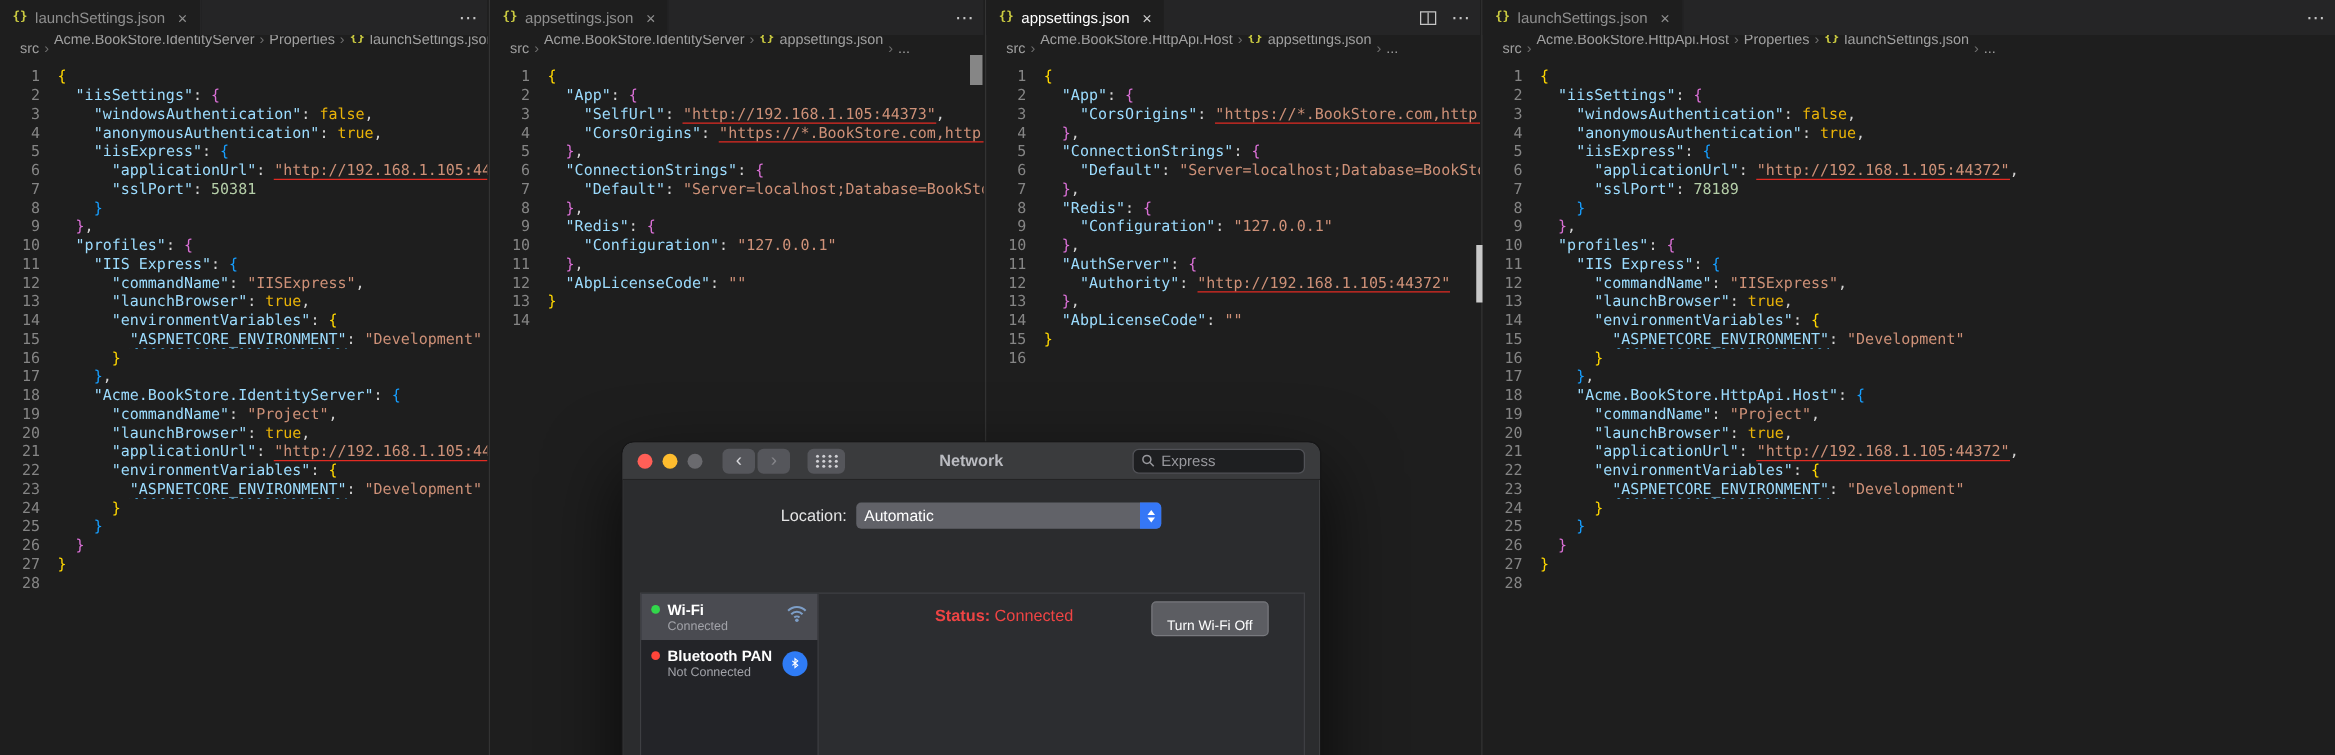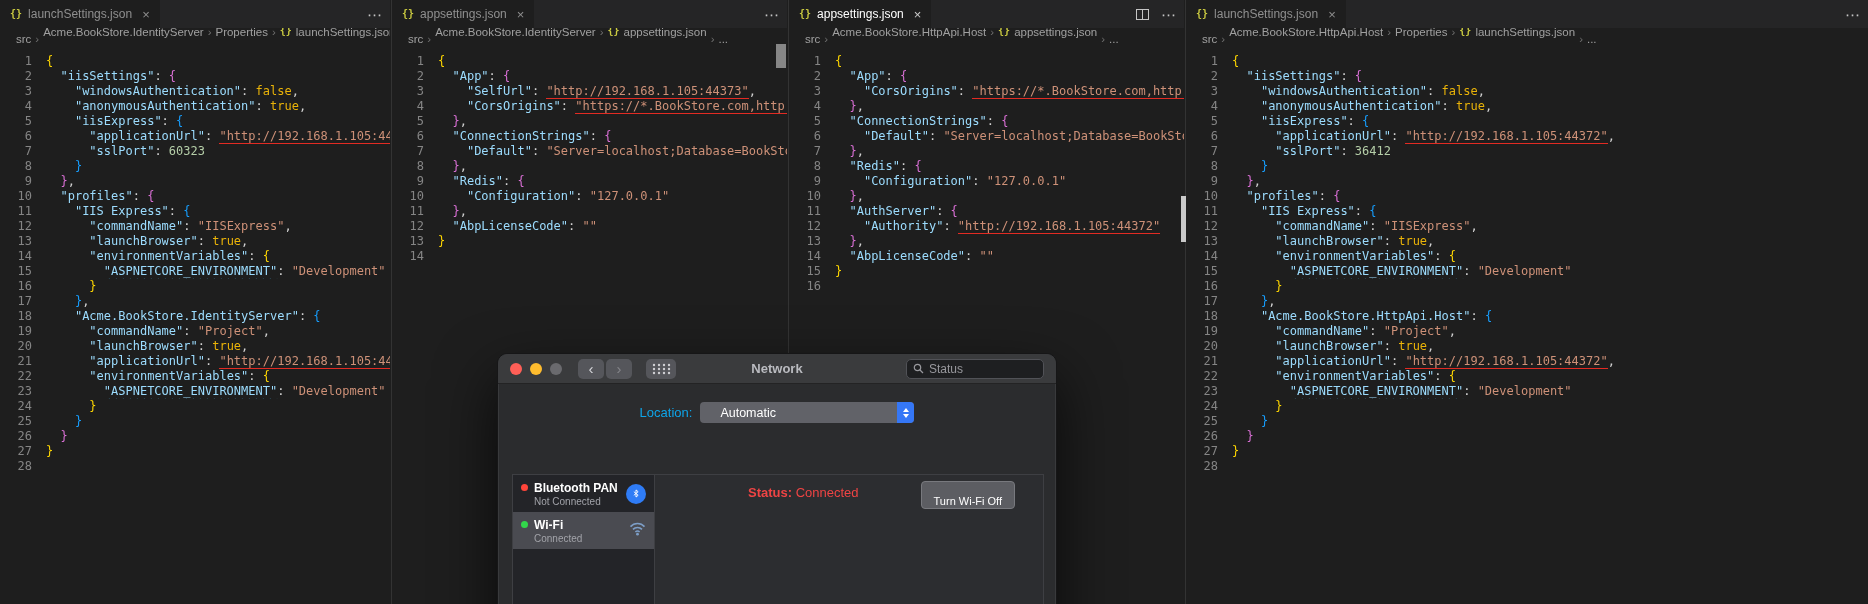--- a/index.html
+++ b/index.html
@@ -45,22 +45,22 @@
   .light{width:12px;height:12px;border-radius:50%;cursor:pointer}
   .l-red{background:#ff5f57}.l-yel{background:#febc2e}.l-gray{background:#6a6a6e}
   .navs{display:flex;gap:2px;margin-left:16px;z-index:2}
   .navbtn{width:26px;height:20px;background:#55565b;border-radius:5px;display:flex;align-items:center;justify-content:center;color:#d8d8dc;font-size:15px;line-height:1;cursor:pointer}
   .navbtn.dis{color:#85858a}
   .gridbtn{width:30px;height:20px;background:#55565b;border-radius:5px;margin-left:14px;display:flex;align-items:center;justify-content:center;z-index:2;cursor:pointer}
   .wtitle{position:absolute;left:0;right:0;text-align:center;font-size:13px;font-weight:bold;color:#babbc0}
   .searchf{margin-left:auto;width:138px;height:20px;background:#1e1f21;border:1px solid #515257;border-radius:5px;display:flex;align-items:center;padding:0 6px;gap:5px;color:#98989d;font-size:12px;z-index:2}
   .wcontent{position:relative;height:270px}
   .locrow{position:absolute;top:18px;left:0;right:0;display:flex;justify-content:center;align-items:center;gap:8px}
-  .loclabel{font-size:13px;color:#0ea5e9}
-  .popup{width:214px;height:21px;background:#616268;border-radius:4px;display:flex;align-items:center;position:relative;color:#ffffff;font-size:12.5px;padding-left:20px;cursor:pointer}
+  .loclabel{font-size:13px;color:#e5e5e5}
+  .popup{width:244px;height:21px;background:#616268;border-radius:4px;display:flex;align-items:center;position:relative;color:#ffffff;font-size:12.5px;padding-left:6px;cursor:pointer}
   .popup-cap{position:absolute;right:0;top:0;bottom:0;width:17px;background:#3577f6;border-radius:0 4px 4px 0;display:flex;flex-direction:column;align-items:center;justify-content:center;gap:2px}
   .car-up{width:0;height:0;border-left:3.5px solid transparent;border-right:3.5px solid transparent;border-bottom:4px solid #fff}
   .car-dn{width:0;height:0;border-left:3.5px solid transparent;border-right:3.5px solid transparent;border-top:4px solid #fff}
   .cbox{position:absolute;left:14px;top:90px;width:532px;height:210px;background:#2c2d30;border:1px solid #3e3f43}
   .services{position:absolute;left:0;top:0;bottom:0;width:142px;background:#232428;border-right:1px solid #3e3f43}
   .svc{height:37px;display:flex;align-items:center;padding:4px 8px;gap:6px;cursor:pointer}
   .svc.sel{background:#4a4b51}
   .svc-main{flex:1;display:flex;flex-direction:column;gap:1px}
   .svc-name-row{display:flex;align-items:center;gap:6px}
   .dot{width:7px;height:7px;border-radius:50%}
@@ -127,21 +127,21 @@
       <div class="cl">
         <span class="ln">5</span>
         <span class="lc"><span class="tk-p">    </span><span class="tk-k">"iisExpress"</span><span class="tk-p">: </span><span class="tk-b3">{</span></span>
       </div>
       <div class="cl">
         <span class="ln">6</span>
         <span class="lc"><span class="tk-p">      </span><span class="tk-k">"applicationUrl"</span><span class="tk-p">: </span><span class="tk-s ua">"http://192.168.1.105:44373"</span></span>
       </div>
       <div class="cl">
         <span class="ln">7</span>
-        <span class="lc"><span class="tk-p">      </span><span class="tk-k">"sslPort"</span><span class="tk-p">: </span><span class="tk-n">60323</span></span>
+        <span class="lc"><span class="tk-p">      </span><span class="tk-k">"sslPort"</span><span class="tk-p">: </span><span class="tk-n">50381</span></span>
       </div>
       <div class="cl">
         <span class="ln">8</span>
         <span class="lc"><span class="tk-p">    </span><span class="tk-b3">}</span></span>
       </div>
       <div class="cl">
         <span class="ln">9</span>
         <span class="lc"><span class="tk-p">  </span><span class="tk-b2">}</span><span class="tk-p">,</span></span>
       </div>
       <div class="cl">
@@ -464,21 +464,21 @@
       <div class="cl">
         <span class="ln">5</span>
         <span class="lc"><span class="tk-p">    </span><span class="tk-k">"iisExpress"</span><span class="tk-p">: </span><span class="tk-b3">{</span></span>
       </div>
       <div class="cl">
         <span class="ln">6</span>
         <span class="lc"><span class="tk-p">      </span><span class="tk-k">"applicationUrl"</span><span class="tk-p">: </span><span class="tk-s ua">"http://192.168.1.105:44372"</span><span class="tk-p">,</span></span>
       </div>
       <div class="cl">
         <span class="ln">7</span>
-        <span class="lc"><span class="tk-p">      </span><span class="tk-k">"sslPort"</span><span class="tk-p">: </span><span class="tk-n">36412</span></span>
+        <span class="lc"><span class="tk-p">      </span><span class="tk-k">"sslPort"</span><span class="tk-p">: </span><span class="tk-n">78189</span></span>
       </div>
       <div class="cl">
         <span class="ln">8</span>
         <span class="lc"><span class="tk-p">    </span><span class="tk-b3">}</span></span>
       </div>
       <div class="cl">
         <span class="ln">9</span>
         <span class="lc"><span class="tk-p">  </span><span class="tk-b2">}</span><span class="tk-p">,</span></span>
       </div>
       <div class="cl">
@@ -590,67 +590,67 @@
             <circle cx="19" cy="11" r="1.2"></circle>
         </g>
       </svg>
     </span>
     <div class="wtitle">Network</div>
     <div class="searchf">
       <svg width="11" height="11" viewBox="0 0 11 11">
         <circle cx="4.5" cy="4.5" r="3.2" fill="none" stroke="#98989d" stroke-width="1.2"></circle>
         <line x1="7" y1="7" x2="10" y2="10" stroke="#98989d" stroke-width="1.2"></line>
       </svg>
-      <span>Status</span>
+      <span>Express</span>
     </div>
   </div>
   <div class="wcontent">
     <div class="locrow">
       <span class="loclabel">Location:</span>
       <div class="popup">
         <span>Automatic</span>
         <span class="popup-cap">
           <span class="car-up"></span>
             <span class="car-dn"></span>
         </span>
       </div>
     </div>
     <div class="cbox">
       <div class="services">
-        <div class="svc">
-          <div class="svc-main">
-            <div class="svc-name-row">
-              <span class="dot r"></span>
-              <span class="svc-name">Bluetooth PAN</span>
-            </div>
-            <div class="svc-status">Not Connected</div>
-          </div>
-          <span class="bt-badge">
-            <svg width="10" height="13" viewBox="0 0 14 14">
-              <path d="M4 4.5 L10 9.5 L7 12 L7 2 L10 4.5 L4 9.5" fill="none" stroke="#ffffff" stroke-width="1.3"></path>
-            </svg>
-          </span>
-        </div>
         <div class="svc sel">
           <div class="svc-main">
             <div class="svc-name-row">
               <span class="dot g"></span>
               <span class="svc-name">Wi-Fi</span>
             </div>
             <div class="svc-status">Connected</div>
           </div>
           <span>
             <svg width="17" height="14" viewBox="0 0 17 14">
               <path d="M1.5 4.6 A 9.5 9.5 0 0 1 15.5 4.6" fill="none" stroke="#7d9ec7" stroke-width="1.6"></path>
               <path d="M4 7.4 A 6.2 6.2 0 0 1 13 7.4" fill="none" stroke="#7d9ec7" stroke-width="1.6"></path>
               <path d="M6.4 10 A 3 3 0 0 1 10.6 10" fill="none" stroke="#7d9ec7" stroke-width="1.6"></path>
               <circle cx="8.5" cy="12.2" r="1.4" fill="#7d9ec7"></circle>
             </svg>
           </span>
         </div>
+        <div class="svc">
+          <div class="svc-main">
+            <div class="svc-name-row">
+              <span class="dot r"></span>
+              <span class="svc-name">Bluetooth PAN</span>
+            </div>
+            <div class="svc-status">Not Connected</div>
+          </div>
+          <span class="bt-badge">
+            <svg width="10" height="13" viewBox="0 0 14 14">
+              <path d="M4 4.5 L10 9.5 L7 12 L7 2 L10 4.5 L4 9.5" fill="none" stroke="#ffffff" stroke-width="1.3"></path>
+            </svg>
+          </span>
+        </div>
       </div>
       <div class="details">
         <div class="statusrow">
           <span class="status-label">Status:</span>
           <span>Connected</span>
         </div>
         <button class="wifi-btn">Turn Wi-Fi Off</button>
       </div>
     </div>
   </div>

